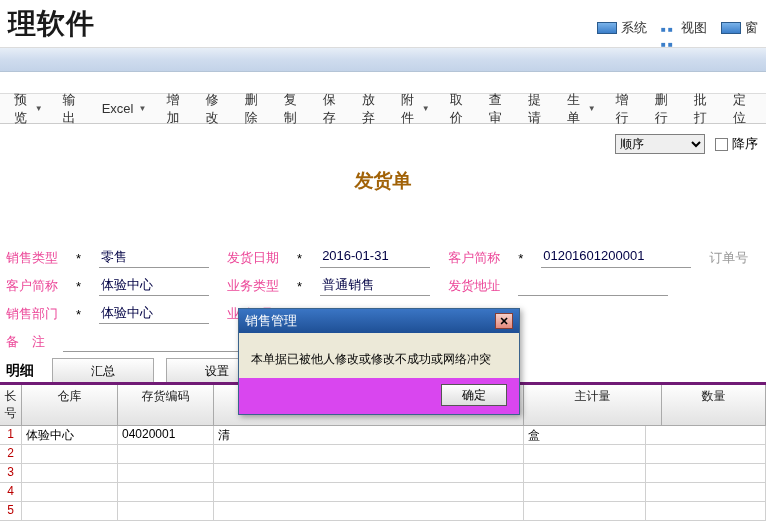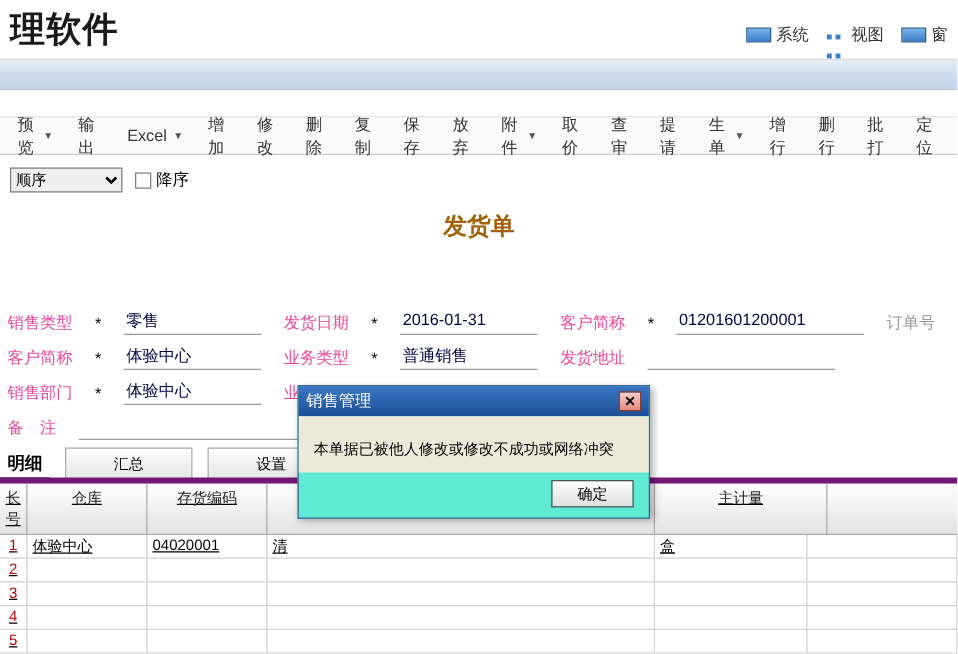--- a/index.html
+++ b/index.html
@@ -15,49 +15,49 @@
 .sys-last { font-size:13px; color:#333;}
 
 .gradient-band { height: 24px; background: linear-gradient(#e7eef7, #cfdcee, #c3d3e8); border-bottom:1px solid #b4c4d6;}
 
 .spacer-band { height: 22px; background:#fff; border-bottom:1px solid #dcdcdc;}
 
 .toolbar { display:flex; align-items:center; height:30px; border-bottom:1px solid #ccc; background:#fafafa; padding:0 4px;}
 .tb-btn { padding:0 10px; font-size:13px; color:#333; height:30px; display:flex; align-items:center; gap:3px; cursor:pointer;}
 .drop-arrow { font-size:8px; color:#555; margin-left:2px;}
 
-.sort-row { padding:10px 8px; display:flex; align-items:center; gap:10px;}
+.sort-row { padding:10px 8px; display:flex; align-items:center; gap:10px;justify-content:flex-end;}
 .sort-select { width:90px; height:20px; border:1px solid #7f7f7f; font-size:12px;}
 .ckbox { display:flex; align-items:center; gap:4px; font-size:13px;}
 .ck { width:13px;height:13px;border:1px solid #7f7f7f;background:#fff;}
 
 .doc-title { text-align:center; font-size:19px; font-weight:bold; color:#a16207; position:absolute; top:168px; left:0; width:100%;}
 
 .form-area { position:absolute; top:248px; left:6px; right:6px; font-size:13px; color:#222;}
 .form-row { display:flex; gap:18px; margin-bottom:8px; align-items:center;}
 .f-label { font-size:13px; color:#ec4899; white-space:nowrap;}
 .star { color:#000;}
 .f-field { border:none; border-bottom:1px solid #999; height:20px; font-size:13px; color:#004; padding:0 2px; min-width:110px; }
 .f-field.w150{min-width:150px;}
 .f-placeholder{ color:#999;}
 
 .detail-hdr { position:absolute; top:358px; left:0; display:flex; align-items:center; gap:12px;}
 .detail-tab { font-size:14px; font-weight:bold; padding:2px 6px; border-bottom:2px solid #000;}
 .tot-btn { font-size:12px; padding:4px 38px; border:1px solid #aaa; background:linear-gradient(#fefefe,#e4e4e4); cursor:pointer;}
 
-.table { position:absolute; top:382px; left:0; right:0; bottom:0; border-top:5px solid #701a75;text-decoration:underline;}
+.table { position:absolute; top:382px; left:0; right:0; bottom:0; border-top:3px solid #701a75;}
 .thead { display:flex; background:linear-gradient(#fefefe,#e2e2e2); border-bottom:1px solid #aaa;}
 .th { border-right:1px solid #aaa; padding:3px 4px; font-size:12px; text-align:center; color:#222;}
 .th.c0{width:22px;}.th.c1{width:96px;}.th.c2{width:96px;}.th.c3{width:310px;}.th.c4{width:138px;}.th.c5{flex:1;}
 .trow{display:flex; border-bottom:1px solid #d0d0d0; height:19px;}
 .td{border-right:1px solid #d0d0d0; padding:1px 4px; font-size:12px;}
 .td.c0{width:22px; text-align:center; color:#b00;}
 .td.c1{width:96px;}.td.c2{width:96px;}.td.c3{width:310px;}.td.c4{width:122px;}.td.c5{flex:1;}
 
-.modal { position:absolute; top:308px; left:238px; width:282px; border:1px solid #3a638c; background:#5eead4; box-shadow:2px 2px 6px rgba(0,0,0,0.35); z-index:10;}
+.modal { position:absolute; top:308px; left:238px; width:282px; border:1px solid #3a638c; background:#d946ef; box-shadow:2px 2px 6px rgba(0,0,0,0.35); z-index:10;}
 .modal-title { background:linear-gradient(#3a75c4,#1e4f95); color:#fff; font-size:13px; padding:3px 6px; display:flex; justify-content:space-between; align-items:center;}
 .close-x{ width:18px;height:16px; background:linear-gradient(#f4cfc9,#e78a7d); border:1px solid #853e35; color:#000; font-size:11px; display:flex; align-items:center; justify-content:center; font-weight:bold; cursor:pointer;}
 .modal-body{ padding:18px 12px 10px 12px; font-size:12px; color:#000; background:#ece9d8;font-family:Liberation Mono, monospace;}
 .modal-ftr{ display:flex; justify-content:flex-end; padding:6px 12px 8px 12px;}
 .ok-btn{ width:66px; height:22px; font-size:12px; background:linear-gradient(#fefefe,#dedede); border:1px solid #555; cursor:pointer;}
 </style>
 </head>
 <body>
 
 <div class="title-bar">
@@ -194,20 +194,21 @@
   <button class="tot-btn">设置</button>
 </div>
 
 <div class="table">
   <div class="thead">
     <div class="th c0">长号</div>
     <div class="th c1">仓库</div>
     <div class="th c2">存货编码</div>
     <div class="th c3"></div>
     <div class="th c4">主计量</div>
+    <div class="th c5">数量</div>
   </div>
   <div class="trow">
     <div class="td c0">1</div>
     <div class="td c1">体验中心</div>
     <div class="td c2">04020001</div>
     <div class="td c3">清</div>
     <div class="td c4">盒</div>
     <div class="td c5"></div>
   </div>
   <div id="empty-rows">

